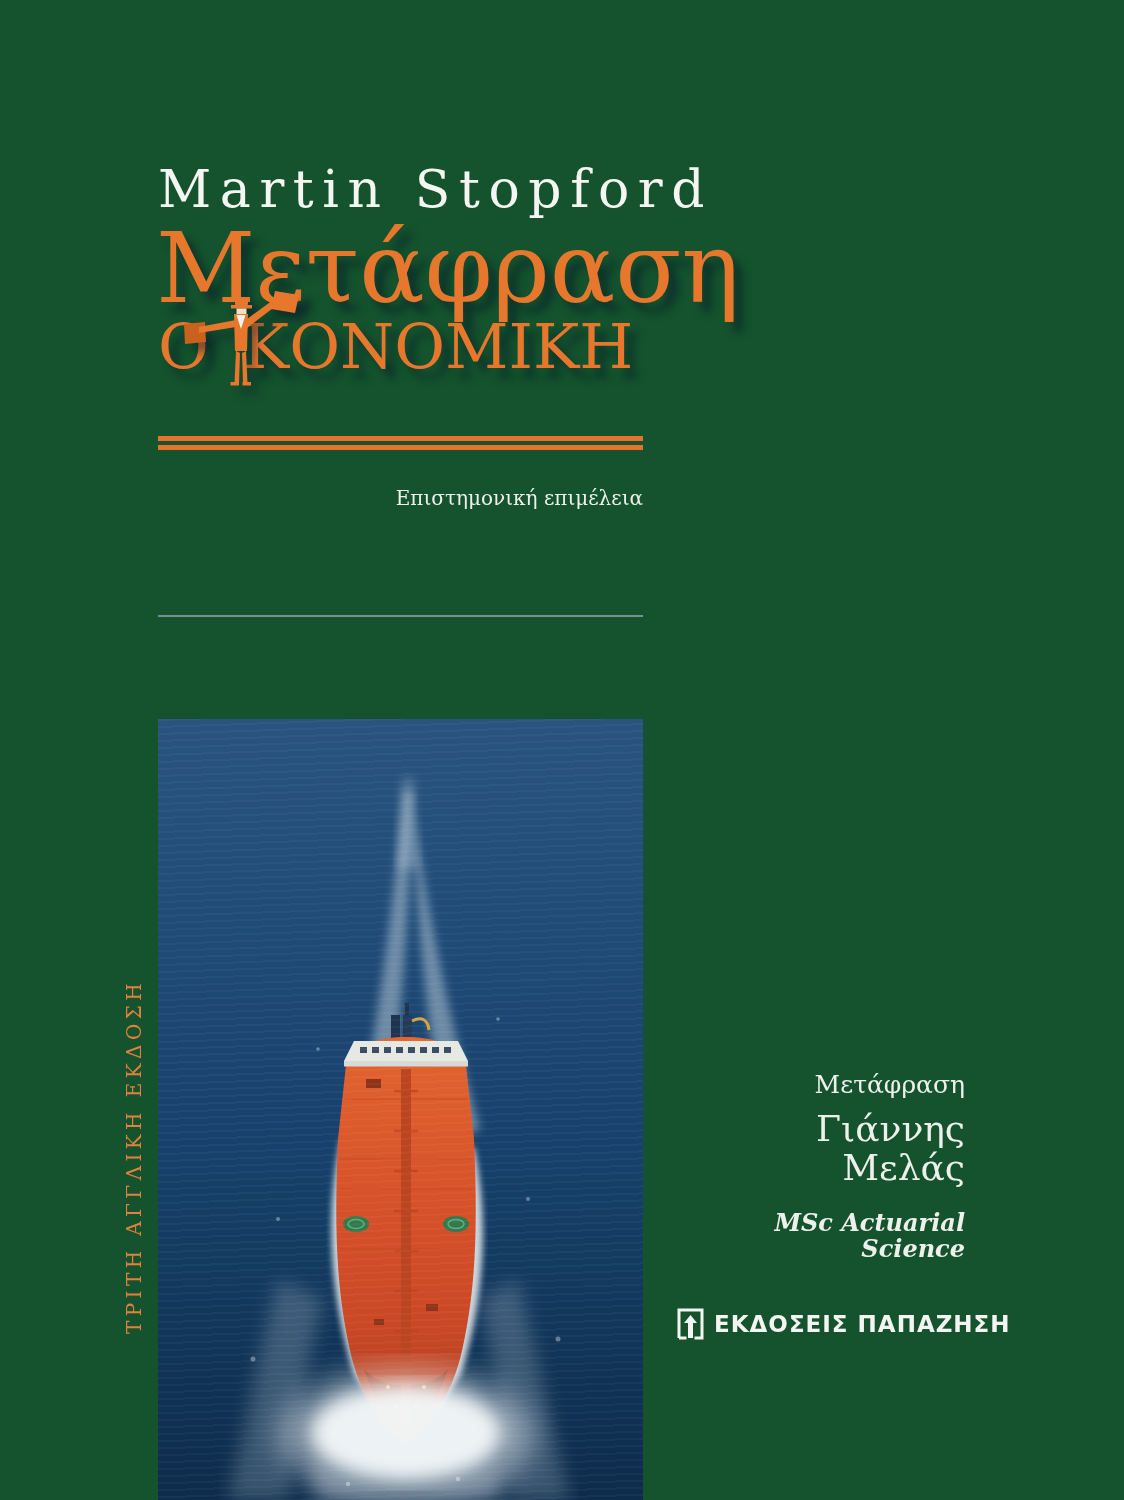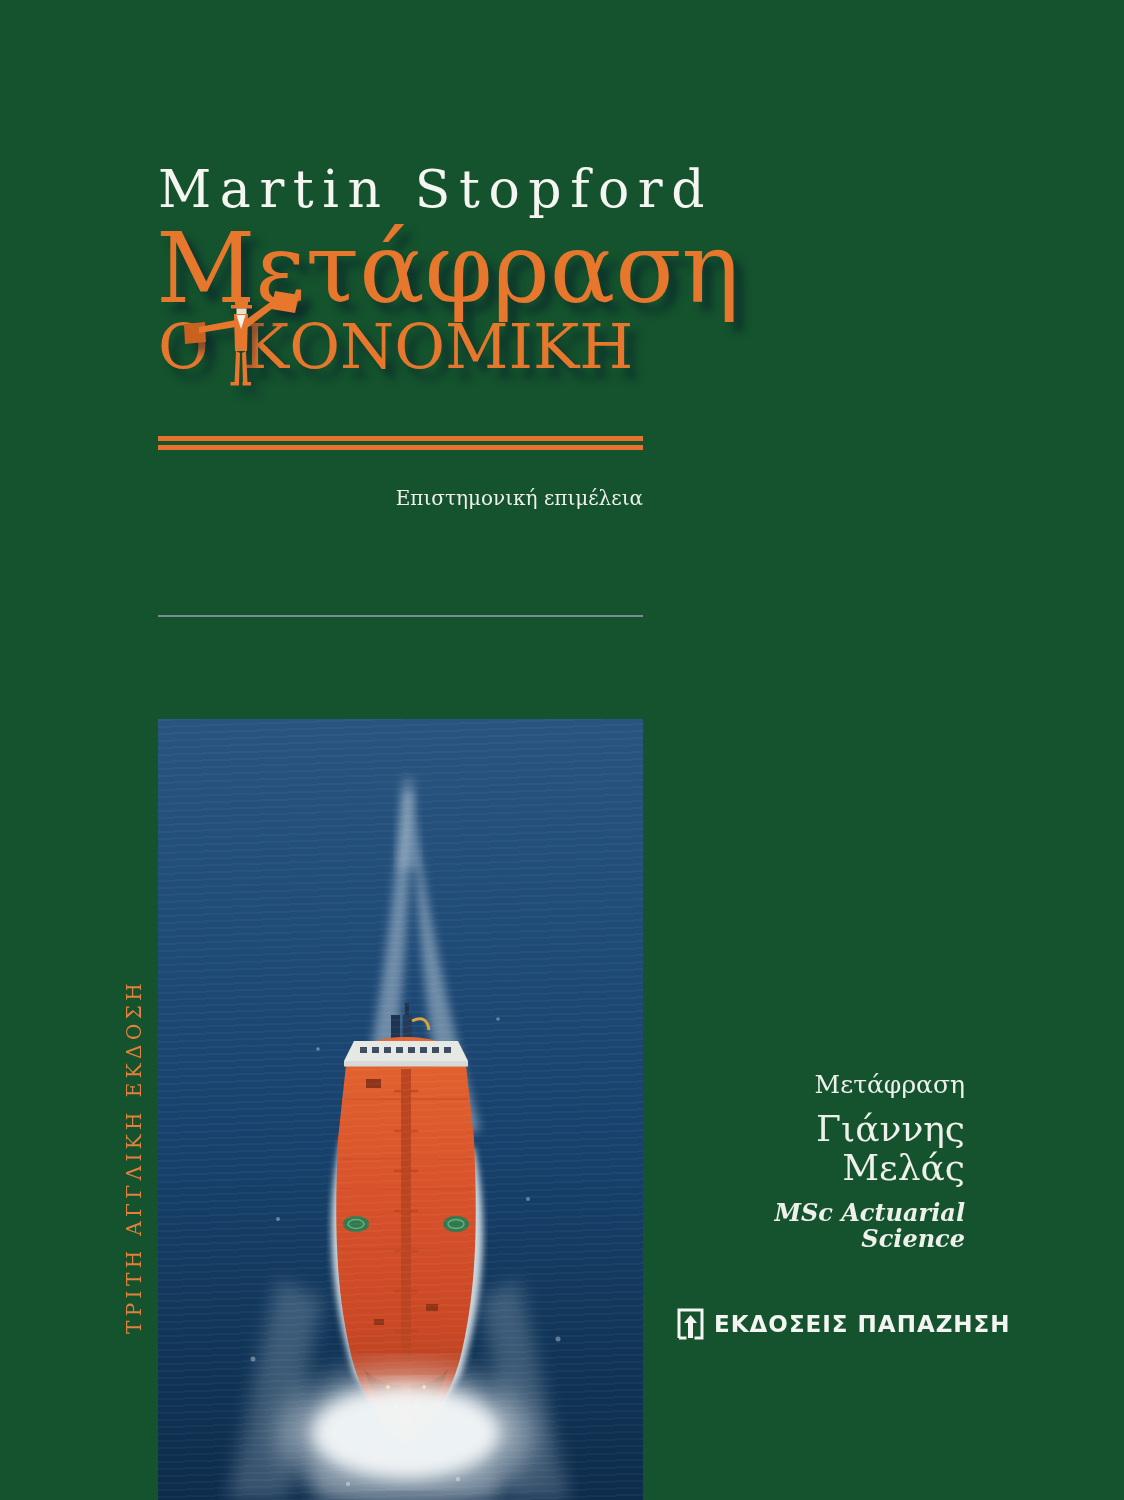--- a/index.html
+++ b/index.html
@@ -62,21 +62,21 @@
   .edition{
     position:absolute;left:122px;top:1078px;height:256px;width:30px;
     writing-mode:vertical-rl;transform:rotate(180deg);
     color:#e2813d;font-size:20px;letter-spacing:0.22em;white-space:nowrap;
   }
 
   
   .translation{position:absolute;left:700px;top:1071px;width:265px;text-align:right;color:#eef0ec;}
   .translation .heading{font-size:25px;line-height:1.15;}
   .translation .name{font-size:36px;line-height:1.1;margin-top:9px;}
-  .translation .cred{font-size:24px;font-style:italic;font-weight:bold;line-height:1.1;margin-top:12px;}
+  .translation .cred{font-size:24px;font-style:italic;font-weight:bold;line-height:1.1;margin-top:22px;}
 
   
   .publisher{position:absolute;left:677px;top:1308px;display:flex;align-items:center;gap:10px;}
   .publisher .name{
     font-family:"DejaVu Sans", sans-serif;font-weight:bold;
     font-size:23px;letter-spacing:1px;color:#f4f5f2;white-space:nowrap;
   }
 </style>
 </head>
 <body>

